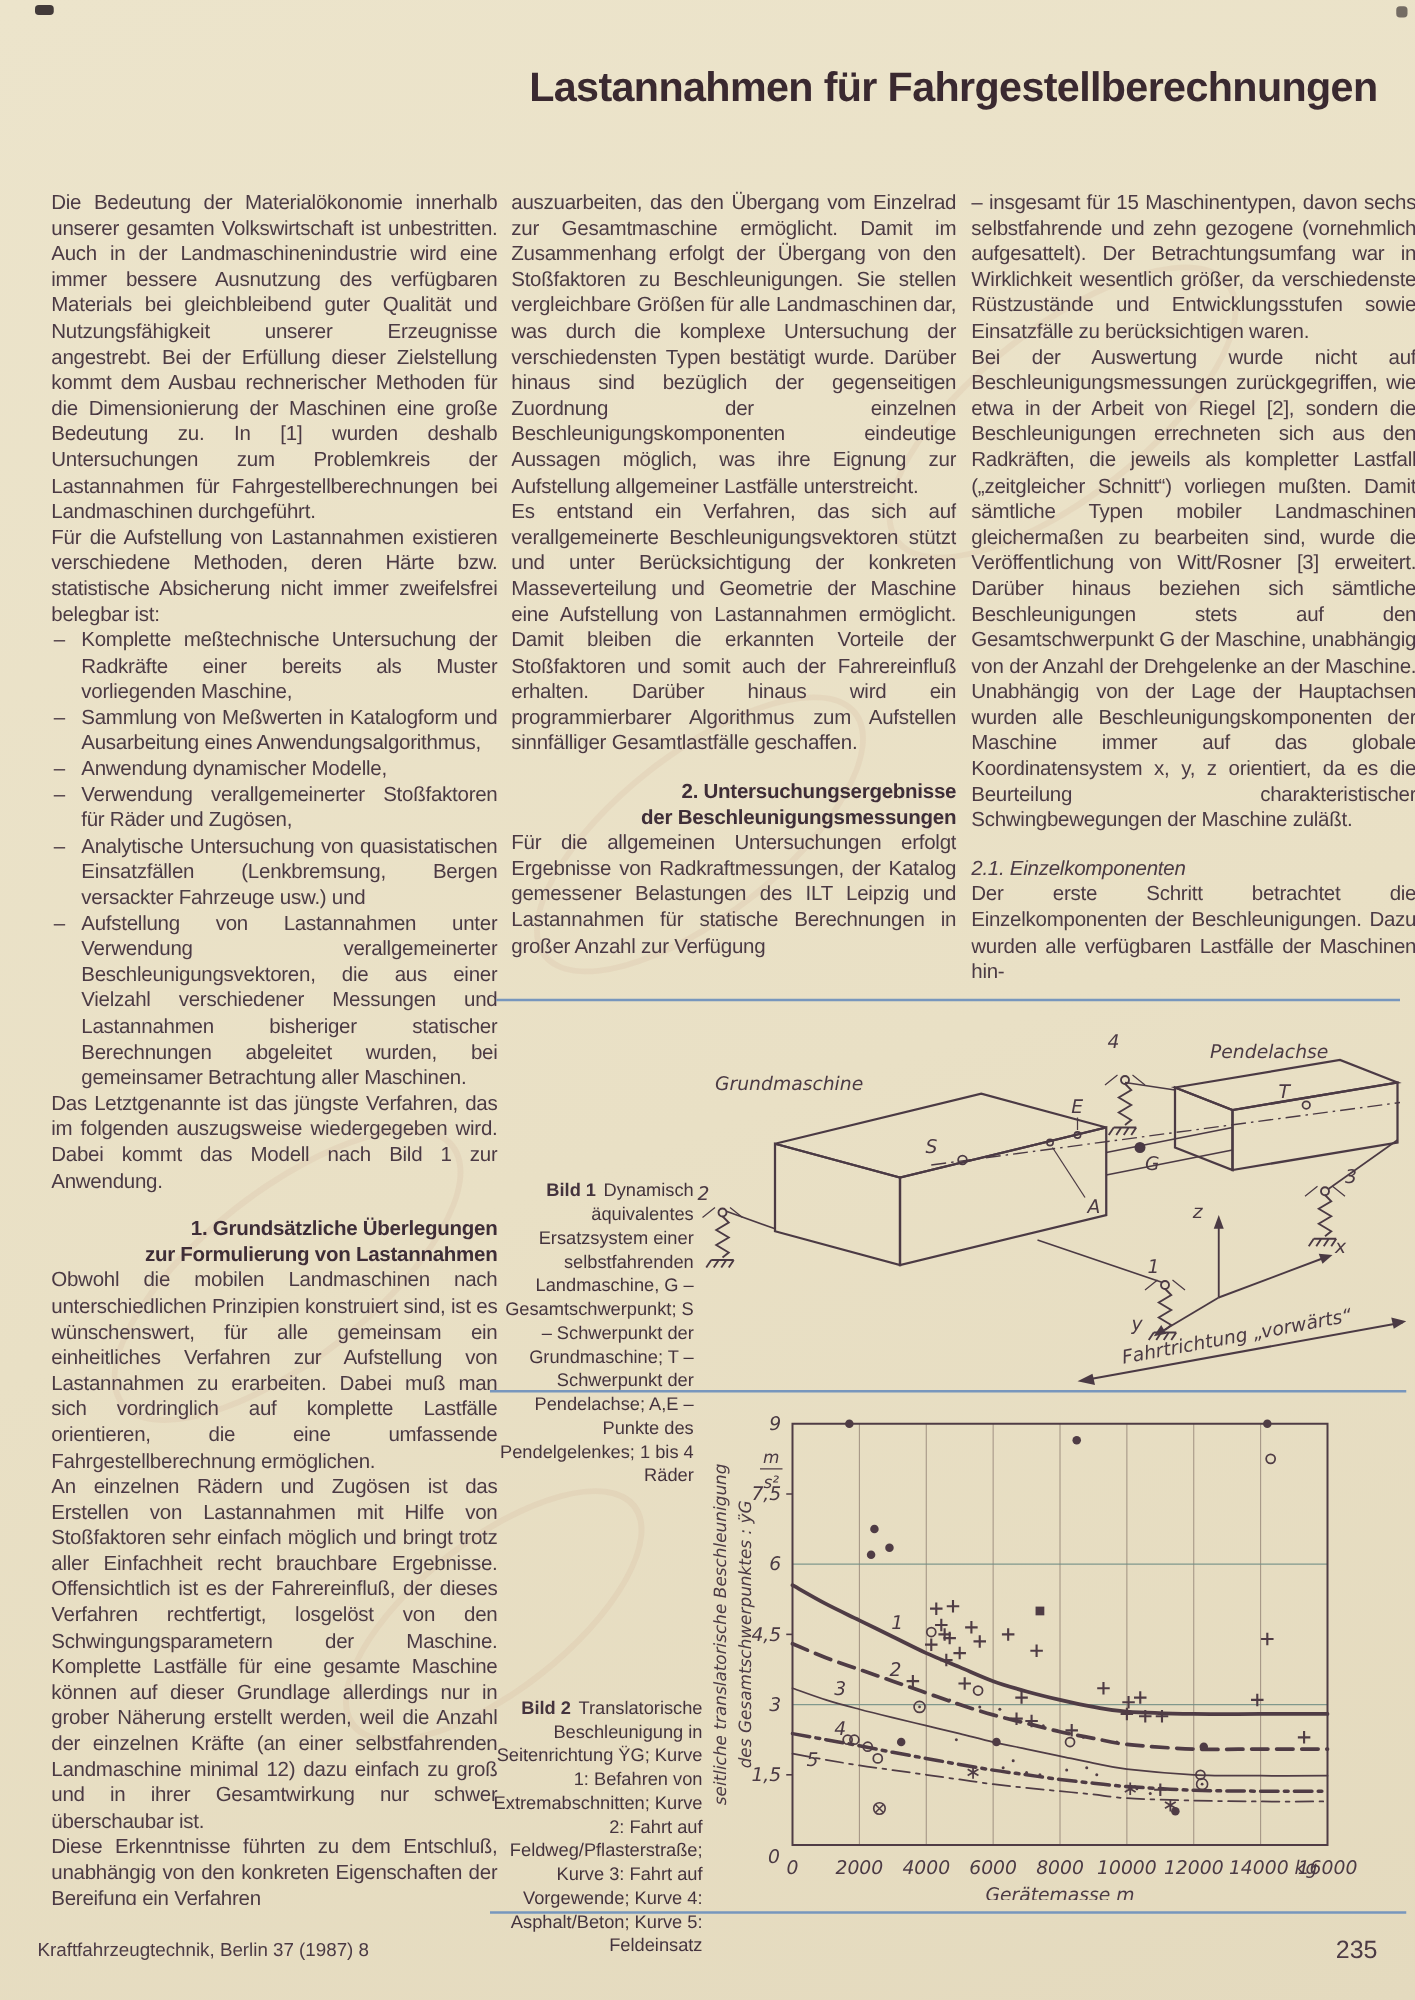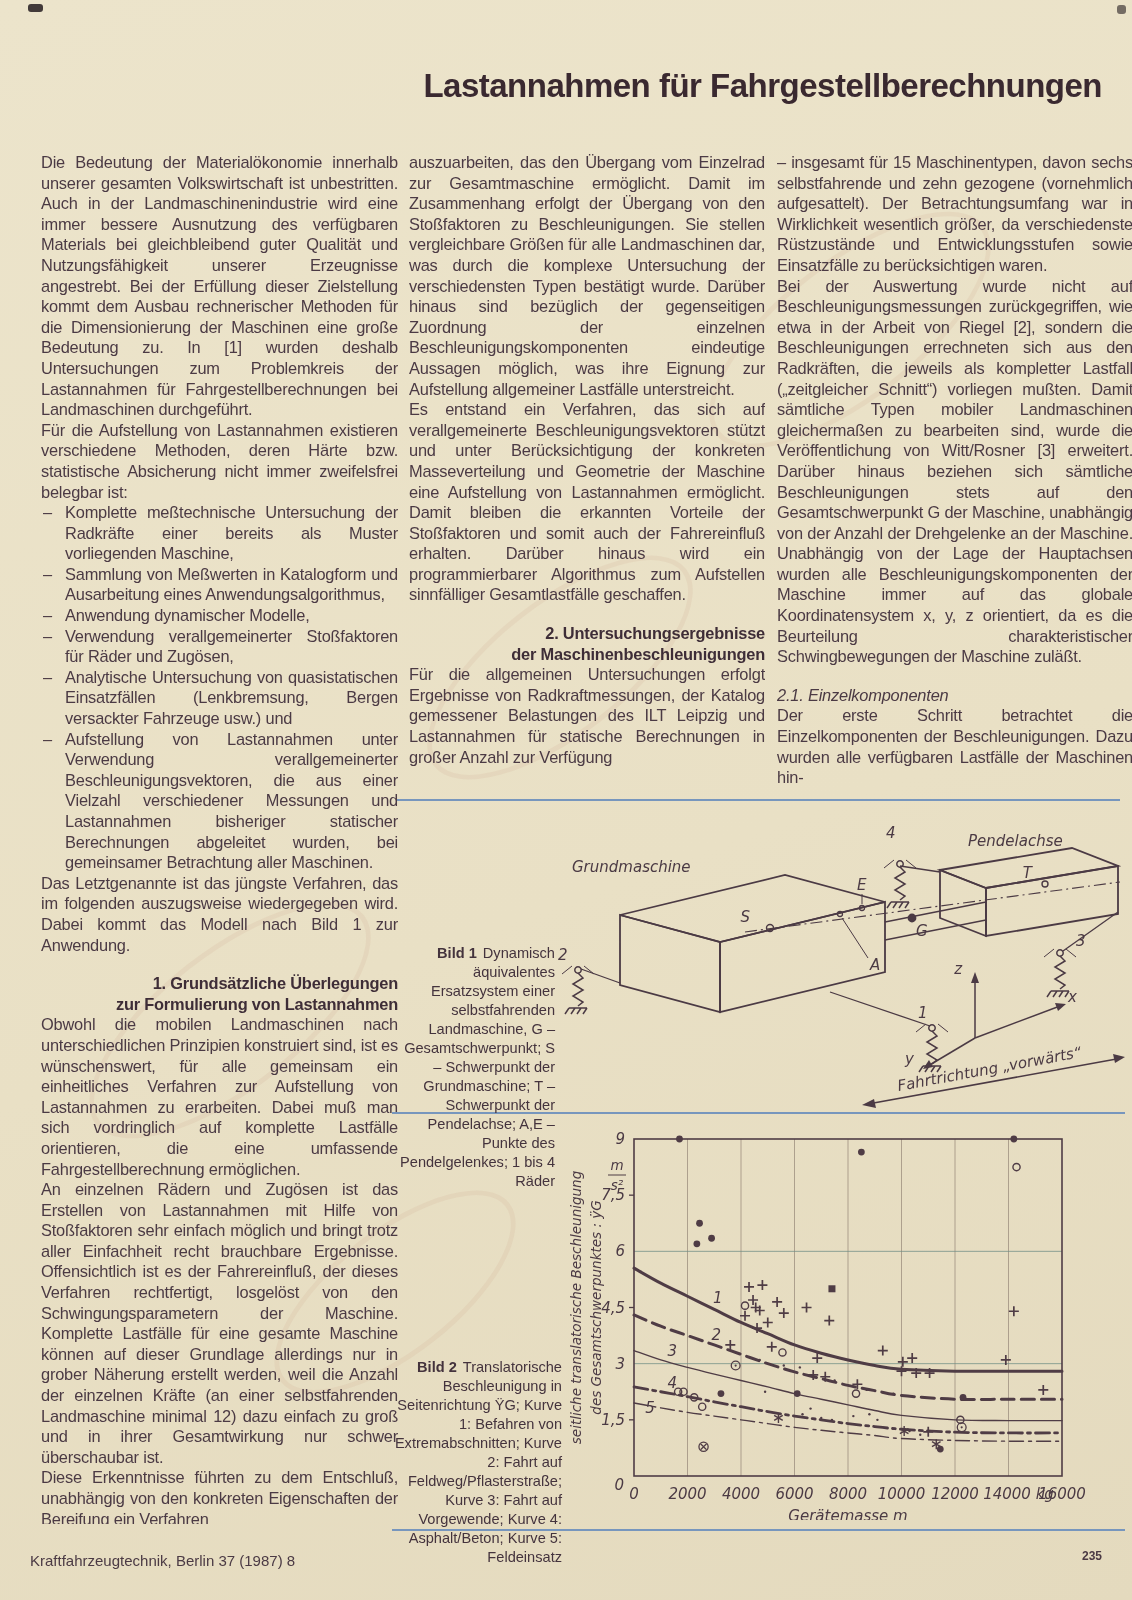--- a/index.html
+++ b/index.html
@@ -8,21 +8,21 @@
     position:relative; width:1132px; height:1600px; margin:0 auto;
     background:linear-gradient(160deg,#ece4cb 0%,#e9e0c5 55%,#e4dabe 100%);
     overflow:hidden;
     font-family:"Liberation Sans", sans-serif;
     color:#4b3a44;
   }
   
   .wm{position:absolute; border:5px solid rgba(198,148,126,.12); border-radius:50%; transform:rotate(-38deg); z-index:0;}
   .smudge{position:absolute; background:#241c20; border-radius:3px; z-index:3;}
   
-  .header{position:absolute; left:390px; top:68px; width:712px; text-align:right; z-index:2;}
+  .header{position:absolute; left:390px; top:52px; width:712px; text-align:right; z-index:2;}
   .title{font-size:33px; font-weight:bold; letter-spacing:-.5px; color:#3a2930; margin:0; line-height:1.1;}
   .byline{font-size:16px; font-weight:bold; color:#43323c; margin-top:9px;}
   
   .col{position:absolute; top:152px; font-size:16.4px; line-height:20.6px; letter-spacing:-.2px;
        text-align:justify; overflow:hidden; z-index:2;margin-left:11px;}
   #col1{left:30px;  width:357px; height:1372px;}
   #col2{left:398px; width:356px; height:652px;}
   #col3{left:766px; width:356px; height:652px;}
   .col p{margin:0;}
   .col .gap{height:18px;}
@@ -39,21 +39,21 @@
   #fig1cap{left:399px; top:944px;  width:156px;}
   #fig2cap{left:392px; top:1358px; width:170px;}
   
   .figsvg{position:absolute; z-index:1;}
   #fig1svg{left:500px; top:820px;}
   #chart-svg{left:565px; top:1118px;}
   .flab{font:italic 15px "DejaVu Sans",sans-serif; fill:#4b3a44;}
   .flab-sm{font:italic 13.5px "DejaVu Sans",sans-serif; fill:#4b3a44;}
   
   .footer-left{position:absolute; left:30px; top:1552px; font-size:15px; z-index:2;}
-  .footer-page{position:absolute; right:30px; top:1549px; font-size:12px; font-weight:bold; z-index:2;}
+  .footer-page{position:absolute; right:30px; top:1549px; font-size:20px; font-weight:normal; z-index:2;}
 </style>
 </head>
 <body>
 
 <div class="page">
 
   <div class="wm" style="left:60px;  top:950px; width:330px; height:130px;"></div>
   <div class="wm" style="left:400px; top:600px; width:310px; height:125px;"></div>
   <div class="wm" style="left:680px; top:260px; width:330px; height:130px;"></div>
   <div class="wm" style="left:250px; top:1230px; width:280px; height:115px;"></div>
@@ -80,21 +80,21 @@
     <h3 class="sec"><span>1. Grundsätzliche Überlegungen</span><br><span>zur Formulierung von Lastannahmen</span></h3>
     <p>Obwohl die mobilen Landmaschinen nach unterschiedlichen Prinzipien konstruiert sind, ist es wünschenswert, für alle gemeinsam ein einheitliches Verfahren zur Aufstellung von Lastannahmen zu erarbeiten. Dabei muß man sich vordringlich auf komplette Lastfälle orientieren, die eine umfassende Fahrgestellberechnung ermöglichen.</p>
     <p>An einzelnen Rädern und Zugösen ist das Erstellen von Lastannahmen mit Hilfe von Stoßfaktoren sehr einfach möglich und bringt trotz aller Einfachheit recht brauchbare Ergebnisse. Offensichtlich ist es der Fahrereinfluß, der dieses Verfahren rechtfertigt, losgelöst von den Schwingungsparametern der Maschine. Komplette Lastfälle für eine gesamte Maschine können auf dieser Grundlage allerdings nur in grober Näherung erstellt werden, weil die Anzahl der einzelnen Kräfte (an einer selbstfahrenden Landmaschine minimal 12) dazu einfach zu groß und in ihrer Gesamtwirkung nur schwer überschaubar ist.</p>
     <p>Diese Erkenntnisse führten zu dem Entschluß, unabhängig von den konkreten Eigenschaften der Bereifung ein Verfahren</p>
   </div>
 
   <div class="col" id="col2">
     <p>auszuarbeiten, das den Übergang vom Einzelrad zur Gesamtmaschine ermöglicht. Damit im Zusammenhang erfolgt der Übergang von den Stoßfaktoren zu Beschleunigungen. Sie stellen vergleichbare Größen für alle Landmaschinen dar, was durch die komplexe Untersuchung der verschiedensten Typen bestätigt wurde. Darüber hinaus sind bezüglich der gegenseitigen Zuordnung der einzelnen Beschleunigungskomponenten eindeutige Aussagen möglich, was ihre Eignung zur Aufstellung allgemeiner Lastfälle unterstreicht.</p>
     <p>Es entstand ein Verfahren, das sich auf verallgemeinerte Beschleunigungsvektoren stützt und unter Berücksichtigung der konkreten Masseverteilung und Geometrie der Maschine eine Aufstellung von Lastannahmen ermöglicht. Damit bleiben die erkannten Vorteile der Stoßfaktoren und somit auch der Fahrereinfluß erhalten. Darüber hinaus wird ein programmierbarer Algorithmus zum Aufstellen sinnfälliger Gesamtlastfälle geschaffen.</p>
     <div class="gap"></div>
-    <h3 class="sec"><span>2. Untersuchungsergebnisse</span><br><span>der Maschinenbeschleunigungen</span></h3>
+    <h3 class="sec"><span>2. Untersuchungsergebnisse</span><br><span>der Beschleunigungsmessungen</span></h3>
     <p>Für die allgemeinen Untersuchungen erfolgt Ergebnisse von Radkraftmessungen, der Katalog gemessener Belastungen des ILT Leipzig und Lastannahmen für statische Berechnungen in großer Anzahl zur Verfügung</p>
   </div>
 
   <div class="col" id="col3">
     <p>– insgesamt für 15 Maschinentypen, davon sechs selbstfahrende und zehn gezogene (vornehmlich aufgesattelt). Der Betrachtungsumfang war in Wirklichkeit wesentlich größer, da verschiedenste Rüstzustände und Entwicklungsstufen sowie Einsatzfälle zu berücksichtigen waren.</p>
     <p>Bei der Auswertung wurde nicht auf Beschleunigungsmessungen zurückgegriffen, wie etwa in der Arbeit von Riegel [2], sondern die Beschleunigungen errechneten sich aus den Radkräften, die jeweils als kompletter Lastfall („zeitgleicher Schnitt“) vorliegen mußten. Damit sämtliche Typen mobiler Landmaschinen gleichermaßen zu bearbeiten sind, wurde die Veröffentlichung von Witt/Rosner [3] erweitert. Darüber hinaus beziehen sich sämtliche Beschleunigungen stets auf den Gesamtschwerpunkt G der Maschine, unabhängig von der Anzahl der Drehgelenke an der Maschine. Unabhängig von der Lage der Hauptachsen wurden alle Beschleunigungskomponenten der Maschine immer auf das globale Koordinatensystem x, y, z orientiert, da es die Beurteilung charakteristischer Schwingbewegungen der Maschine zuläßt.</p>
     <div class="gap"></div>
     <h4 class="subsec">2.1. Einzelkomponenten</h4>
     <p>Der erste Schritt betrachtet die Einzelkomponenten der Beschleunigungen. Dazu wurden alle verfügbaren Lastfälle der Maschinen hin-</p>
   </div>

